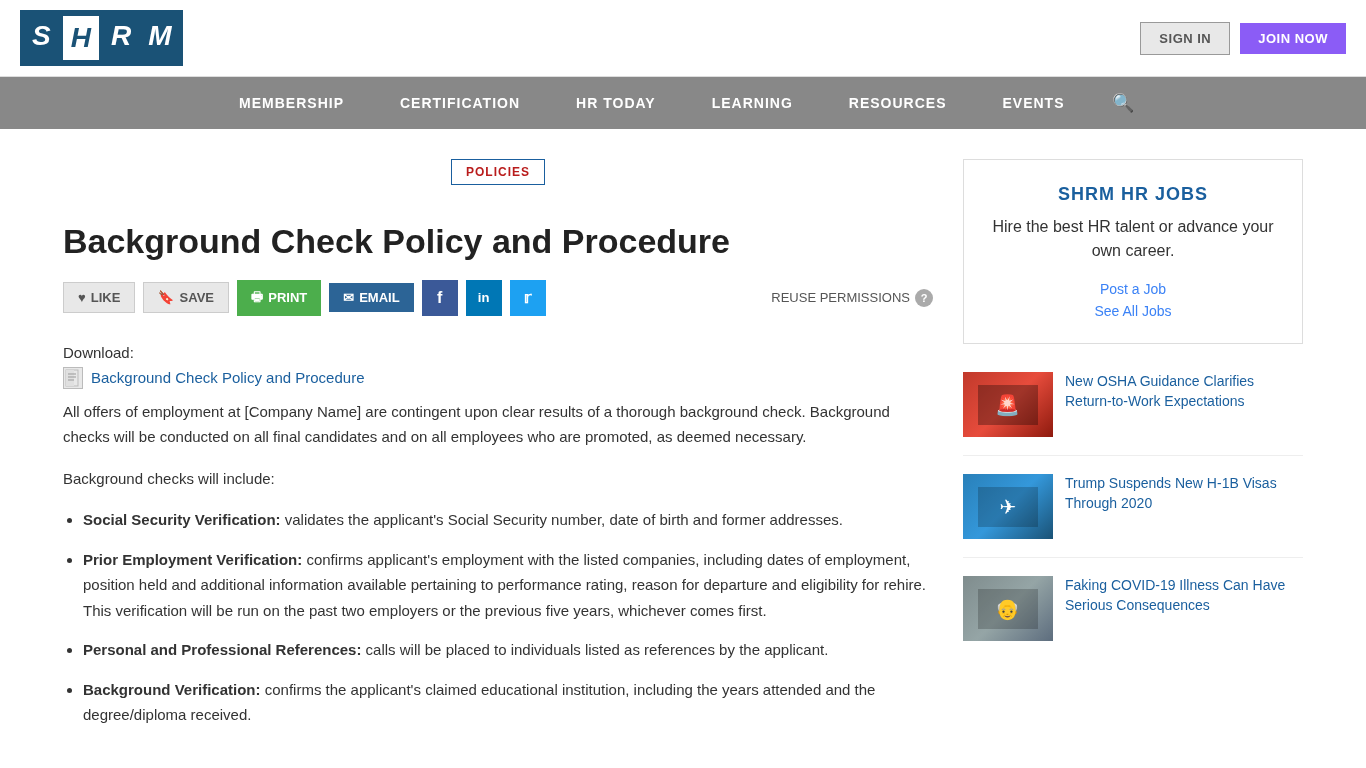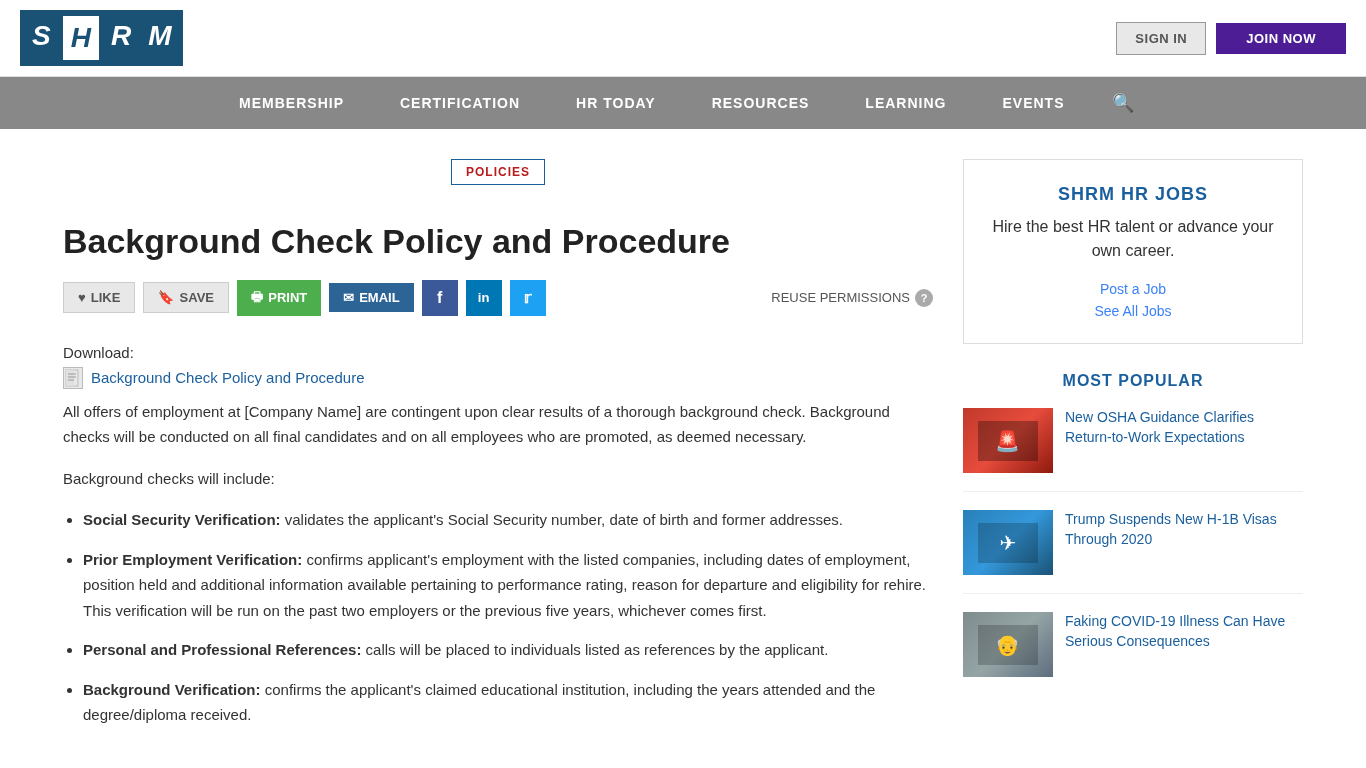--- a/index.html
+++ b/index.html
@@ -3,21 +3,21 @@
   <meta charset="utf-8">
   <style>
     * { margin: 0; padding: 0; box-sizing: border-box; }
     body { font-family: Arial, sans-serif; font-size: 15px; color: #333; background: #fff; }
 
     
     .header { display: flex; align-items: center; justify-content: space-between; padding: 10px 20px; background: #fff; border-bottom: 1px solid #ddd; min-height: 70px; }
     .logo { display: flex; align-items: center; }
     .header-buttons { display: flex; gap: 10px; align-items: center; }
     .btn-signin { padding: 8px 18px; border: 1px solid #999; background: #e8e8e8; color: #555; font-size: 13px; font-weight: bold; cursor: pointer; letter-spacing: 0.5px; }
-    .btn-join { padding: 8px 30px; background: #4c1d95; color: #fff; font-size: 13px; font-weight: bold; cursor: pointer; border: none; letter-spacing: 0.5px; }
+    .btn-join { padding: 8px 18px; background: #8b5cf6; color: #fff; font-size: 13px; font-weight: bold; cursor: pointer; border: none; letter-spacing: 0.5px; }
 
     
     nav { background: #888; display: flex; align-items: center; justify-content: center; padding: 0 20px; min-height: 50px; }
     .nav-items { display: flex; align-items: center; gap: 0; }
     .nav-item { color: #fff; font-size: 14px; font-weight: bold; letter-spacing: 1px; padding: 15px 28px; cursor: pointer; text-decoration: none; }
     .nav-search { color: #fff; font-size: 18px; padding: 15px 20px; cursor: pointer; }
 
     
     .main-container { max-width: 1280px; margin: 0 auto; padding: 30px 20px; display: flex; gap: 30px; }
     .content-area { flex: 1; min-width: 0; }
@@ -90,22 +90,22 @@
     <button class="btn-signin">SIGN IN</button>
     <button class="btn-join">JOIN NOW</button>
   </div>
 </div>
 
 <nav>
   <div class="nav-items">
     <a class="nav-item">MEMBERSHIP</a>
     <a class="nav-item">CERTIFICATION</a>
     <a class="nav-item">HR TODAY</a>
+    <a class="nav-item">LEARNING</a>
     <a class="nav-item">RESOURCES</a>
-    <a class="nav-item">LEARNING</a>
     <a class="nav-item">EVENTS</a>
     <span class="nav-search">🔍</span>
   </div>
 </nav>
 
 <div class="main-container">
 
   <div class="content-area">
 
     <div style="text-align:center; margin-bottom: 18px;">
@@ -191,21 +191,20 @@
     <div class="sidebar-box">
       <div class="sidebar-title">SHRM HR JOBS</div>
       <div class="sidebar-text">Hire the best HR talent or advance your own career.</div>
       <div class="sidebar-links">
         <a class="sidebar-link">Post a Job</a>
         <a class="sidebar-link">See All Jobs</a>
       </div>
     </div>
 
     <div class="sidebar-section">
-      <div class="sidebar-section-title">MOST POPULAR</div>
 
       <div class="sidebar-article">
         <div class="sidebar-thumb" style="background: linear-gradient(135deg, #c0392b 0%, #e74c3c 50%, #8e1a0e 100%); display:flex; align-items:center; justify-content:center;">
           <div style="width:60px;height:40px;background:rgba(0,0,0,0.3);display:flex;align-items:center;justify-content:center;">
             <span style="color:#fff;font-size:20px;">🚨</span>
           </div>
         </div>
         <a class="sidebar-article-title">New OSHA Guidance Clarifies Return-to-Work Expectations</a>
       </div>
 

